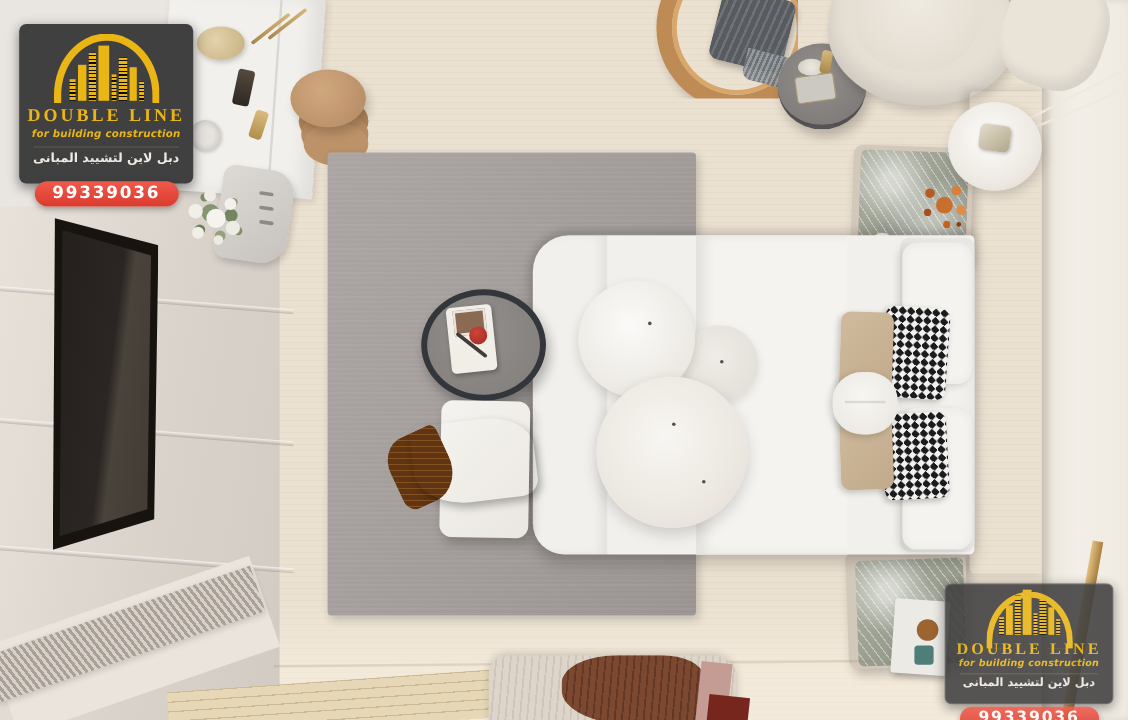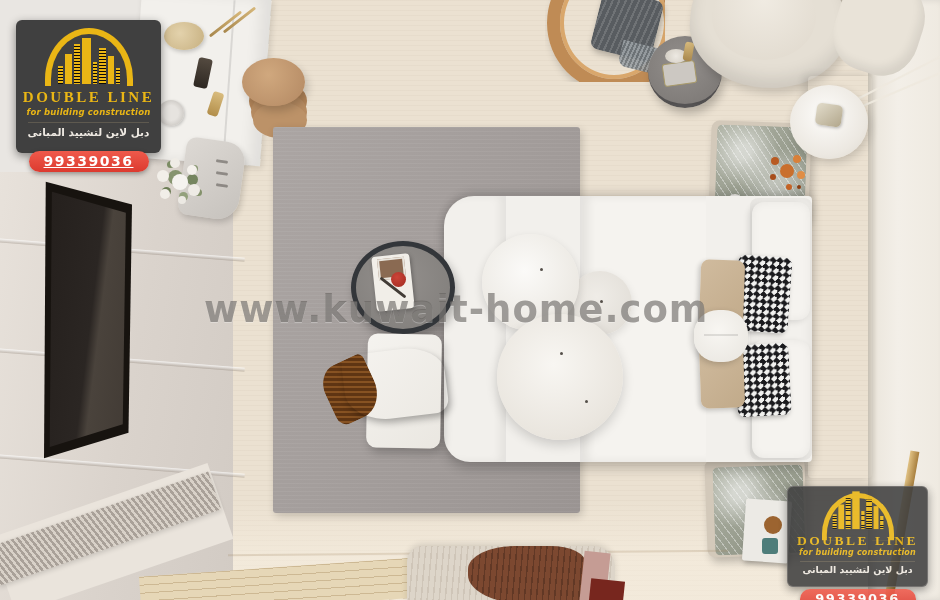--- a/index.html
+++ b/index.html
@@ -249,21 +249,21 @@
   .logo-tagline{font-style:italic;font-weight:bold;font-size:8.5px;letter-spacing:.2px;color:var(--gold);
     line-height:12px;}
   .logo-divider{margin:4px 12px 3px;border-top:1px solid #5E594F;}
   .logo-arabic{direction:rtl;font-weight:bold;font-size:10.5px;color:#EEE9E2;line-height:13px;}
   .logo-br .logo-brand{font-size:13.5px;line-height:15px;}
   .logo-br .logo-tagline{font-size:8px;line-height:10px;}
   .logo-br .logo-arabic{font-size:9.5px;line-height:12px;}
   .logo-br .logo-divider{margin:3px 12px 2px;}
   .logo-phone{margin:-2px auto 4px;width:120px;height:21px;border-radius:12px;
     background:linear-gradient(180deg,#EF5A4B,#DC3A2F);box-shadow:0 2px 5px rgba(0,0,0,.35);
-    color:#fff;font-weight:bold;font-size:14px;letter-spacing:1.5px;text-align:center;line-height:21px;text-decoration:underline;}
+    color:#fff;font-weight:bold;font-size:14px;letter-spacing:1.5px;text-align:center;line-height:21px;}
   .logo-br .logo-phone{margin-top:2px;width:116px;height:20px;font-size:13px;line-height:20px;}
 </style>
 </head>
 <body>
 
 <div class="canvas">
 
   <div class="e floor-tex"></div>
   <div class="e floor-glow"></div>
   <div class="e left-wall">
@@ -361,21 +361,20 @@
   <div class="e speck sp2"></div>
   <div class="e speck sp3"></div>
   <div class="e speck sp4"></div>
 
   <div class="e floor-seam"></div>
   <div class="e wavy-rug"></div>
   <div class="e wavy-brown"></div>
   <div class="e wavy-mauve"></div>
   <div class="e wavy-maroon"></div>
 
-  <div class="e watermark">www.kuwait-home.com</div>
 
   <div class="e logo logo-tl">
     <div class="logo-box">
       <div class="emblem">
         <div class="arch"></div>
         <div class="bars">
           <span class="b1"></span>
           <span class="b2 solid"></span>
           <span class="b3"></span>
           <span class="b4 solid"></span>

